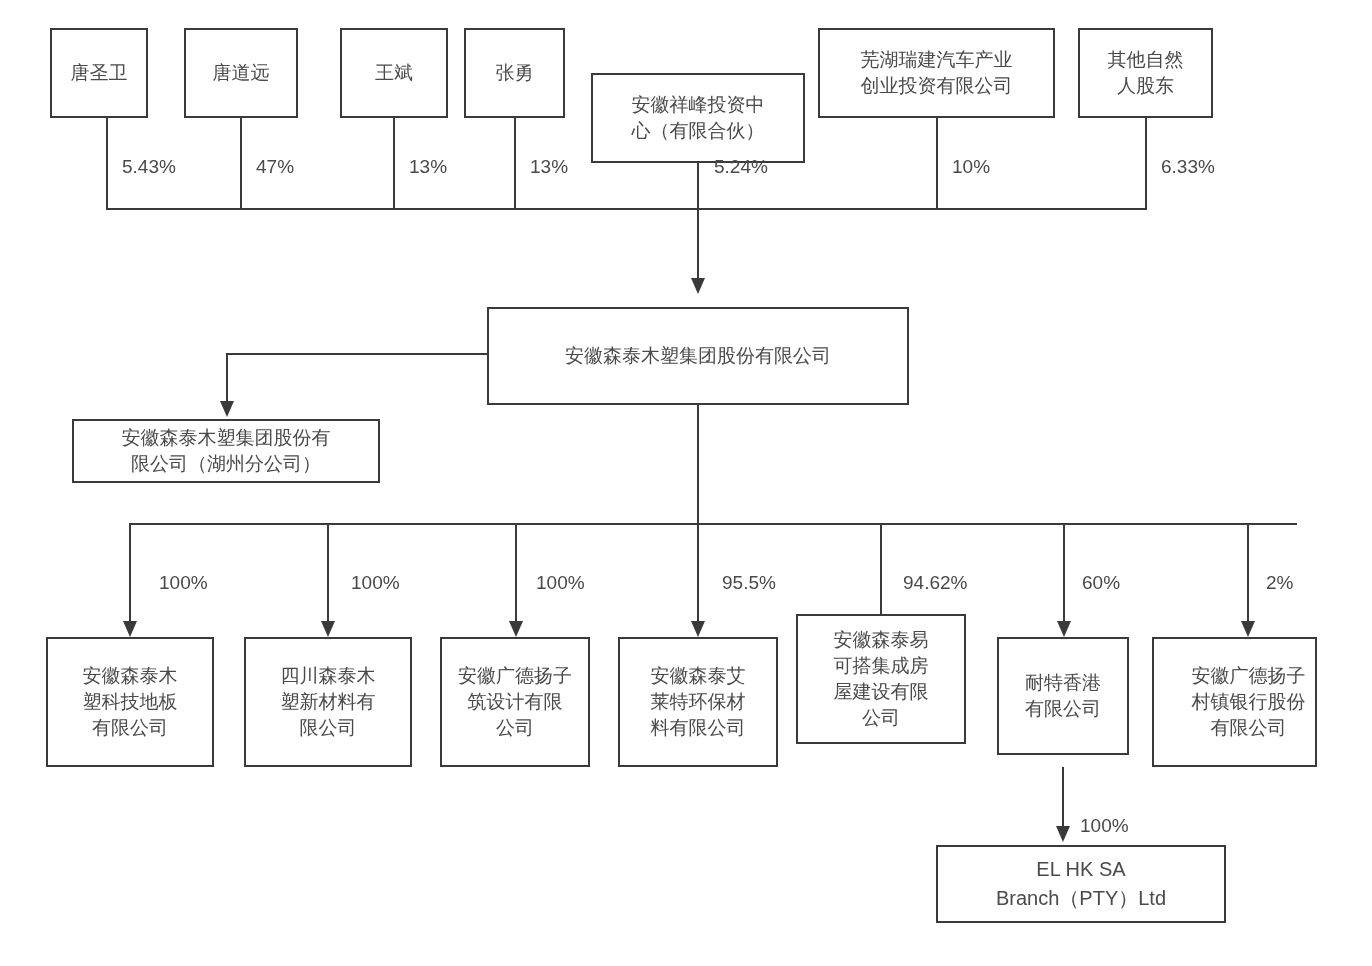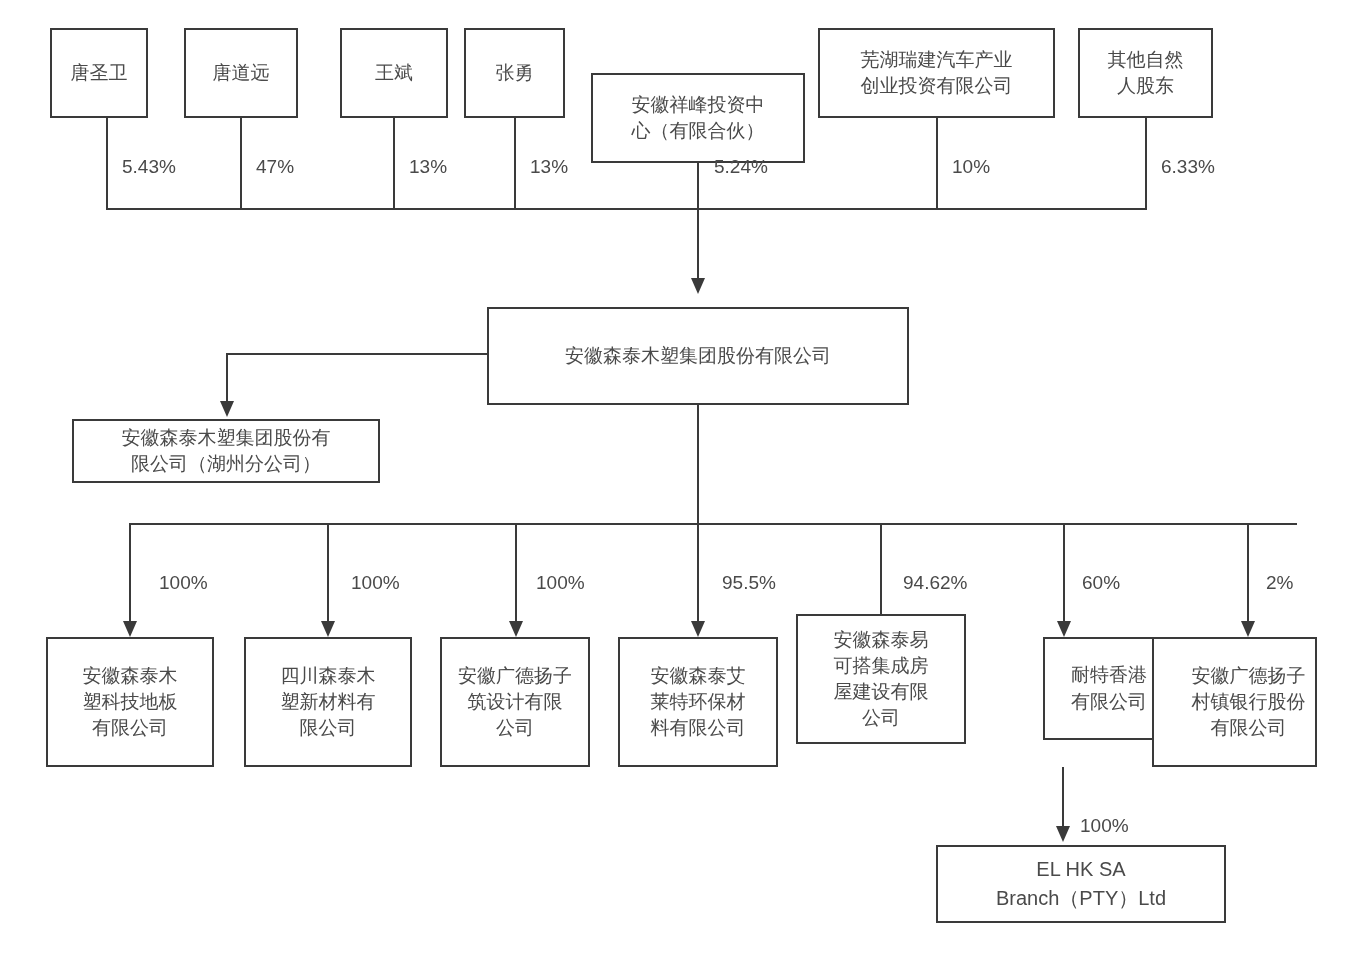--- a/index.html
+++ b/index.html
@@ -144,21 +144,21 @@
   <div class="box" style="left:440px;top:637px;width:150px;height:130px;">安徽广德扬子
 筑设计有限
 公司</div>
   <div class="box" style="left:618px;top:637px;width:160px;height:130px;">安徽森泰艾
 莱特环保材
 料有限公司</div>
   <div class="box" style="left:796px;top:614px;width:170px;height:130px;">安徽森泰易
 可搭集成房
 屋建设有限
 公司</div>
-  <div class="box" style="left:997px;top:637px;width:132px;height:103px;margin-left:46px;">耐特香港
+  <div class="box" style="left:997px;top:637px;width:132px;height:118px;">耐特香港
 有限公司</div>
   <div class="box" style="left:1152px;top:637px;width:165px;height:130px;padding-left:32px;">安徽广德扬子
 村镇银行股份
 有限公司</div>
 
   <div class="vline" style="left:1062px;top:767px;height:72px;"></div>
   <div class="arrow" style="left:1056px;top:826px;"></div>
   <div class="pct" style="left:1080px;top:815px;">100%</div>
 
   <div class="box latin" style="left:920px;top:845px;width:290px;height:78px;margin-left:16px;">EL HK SA

